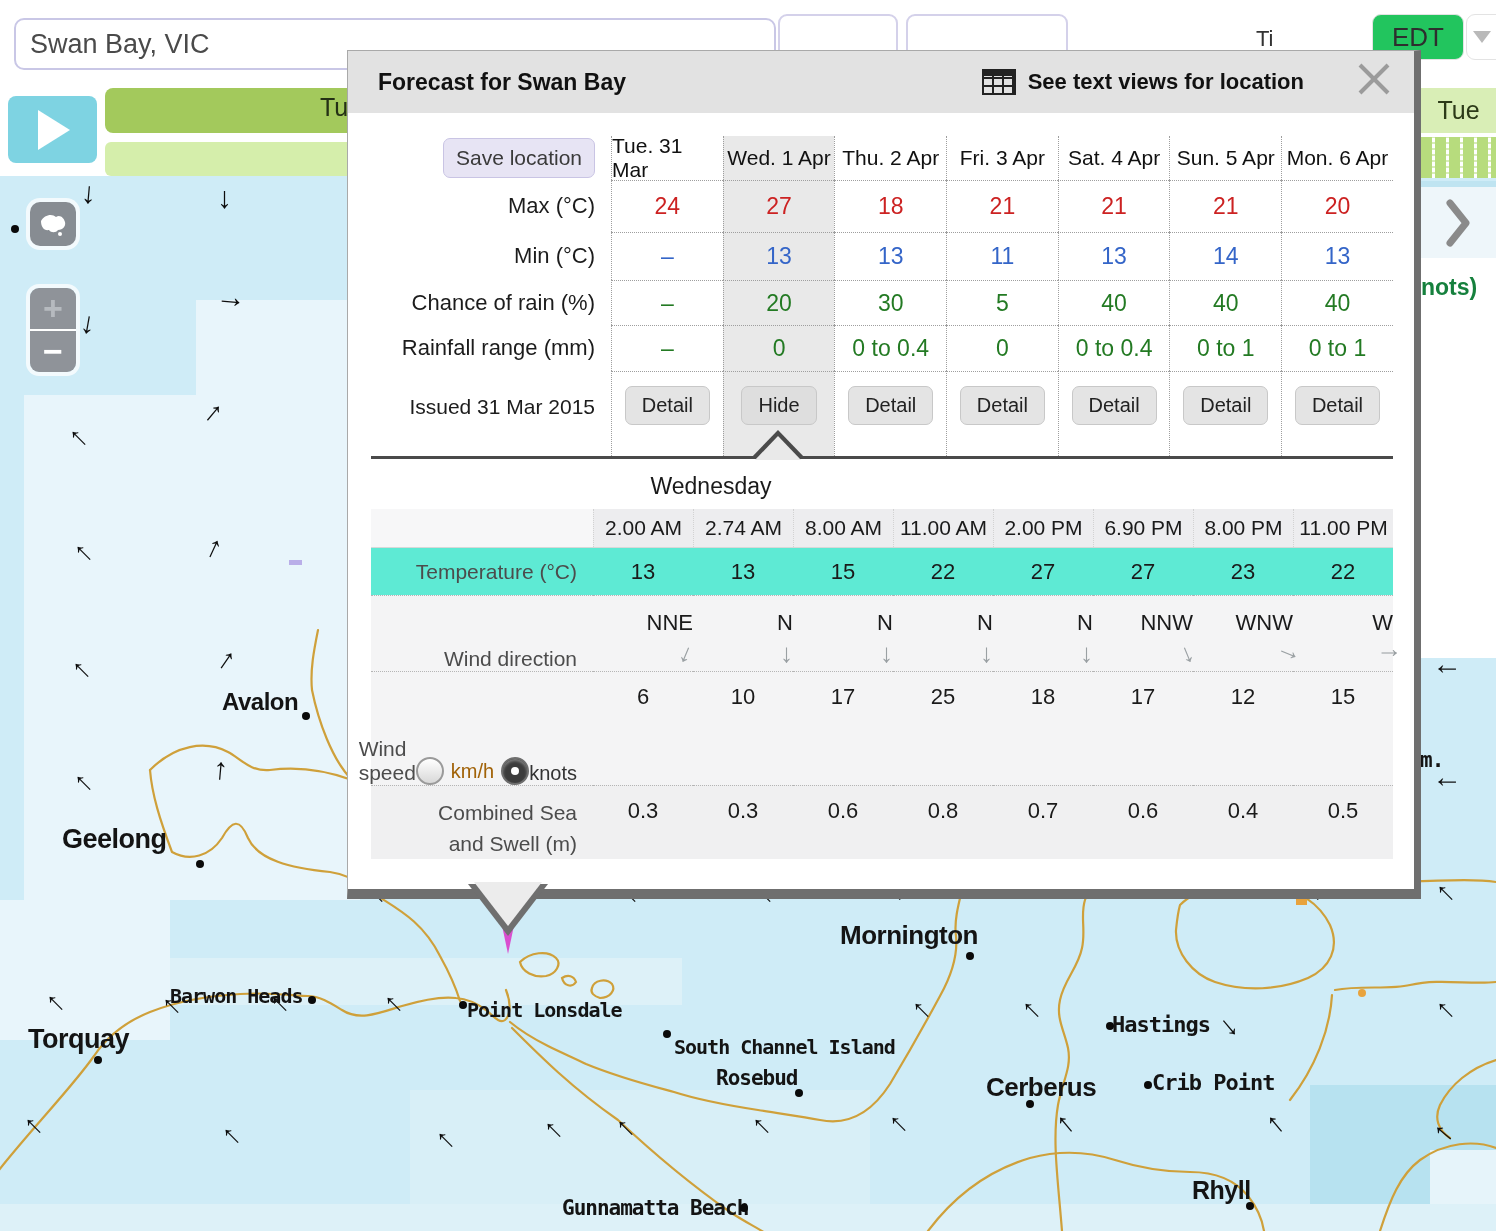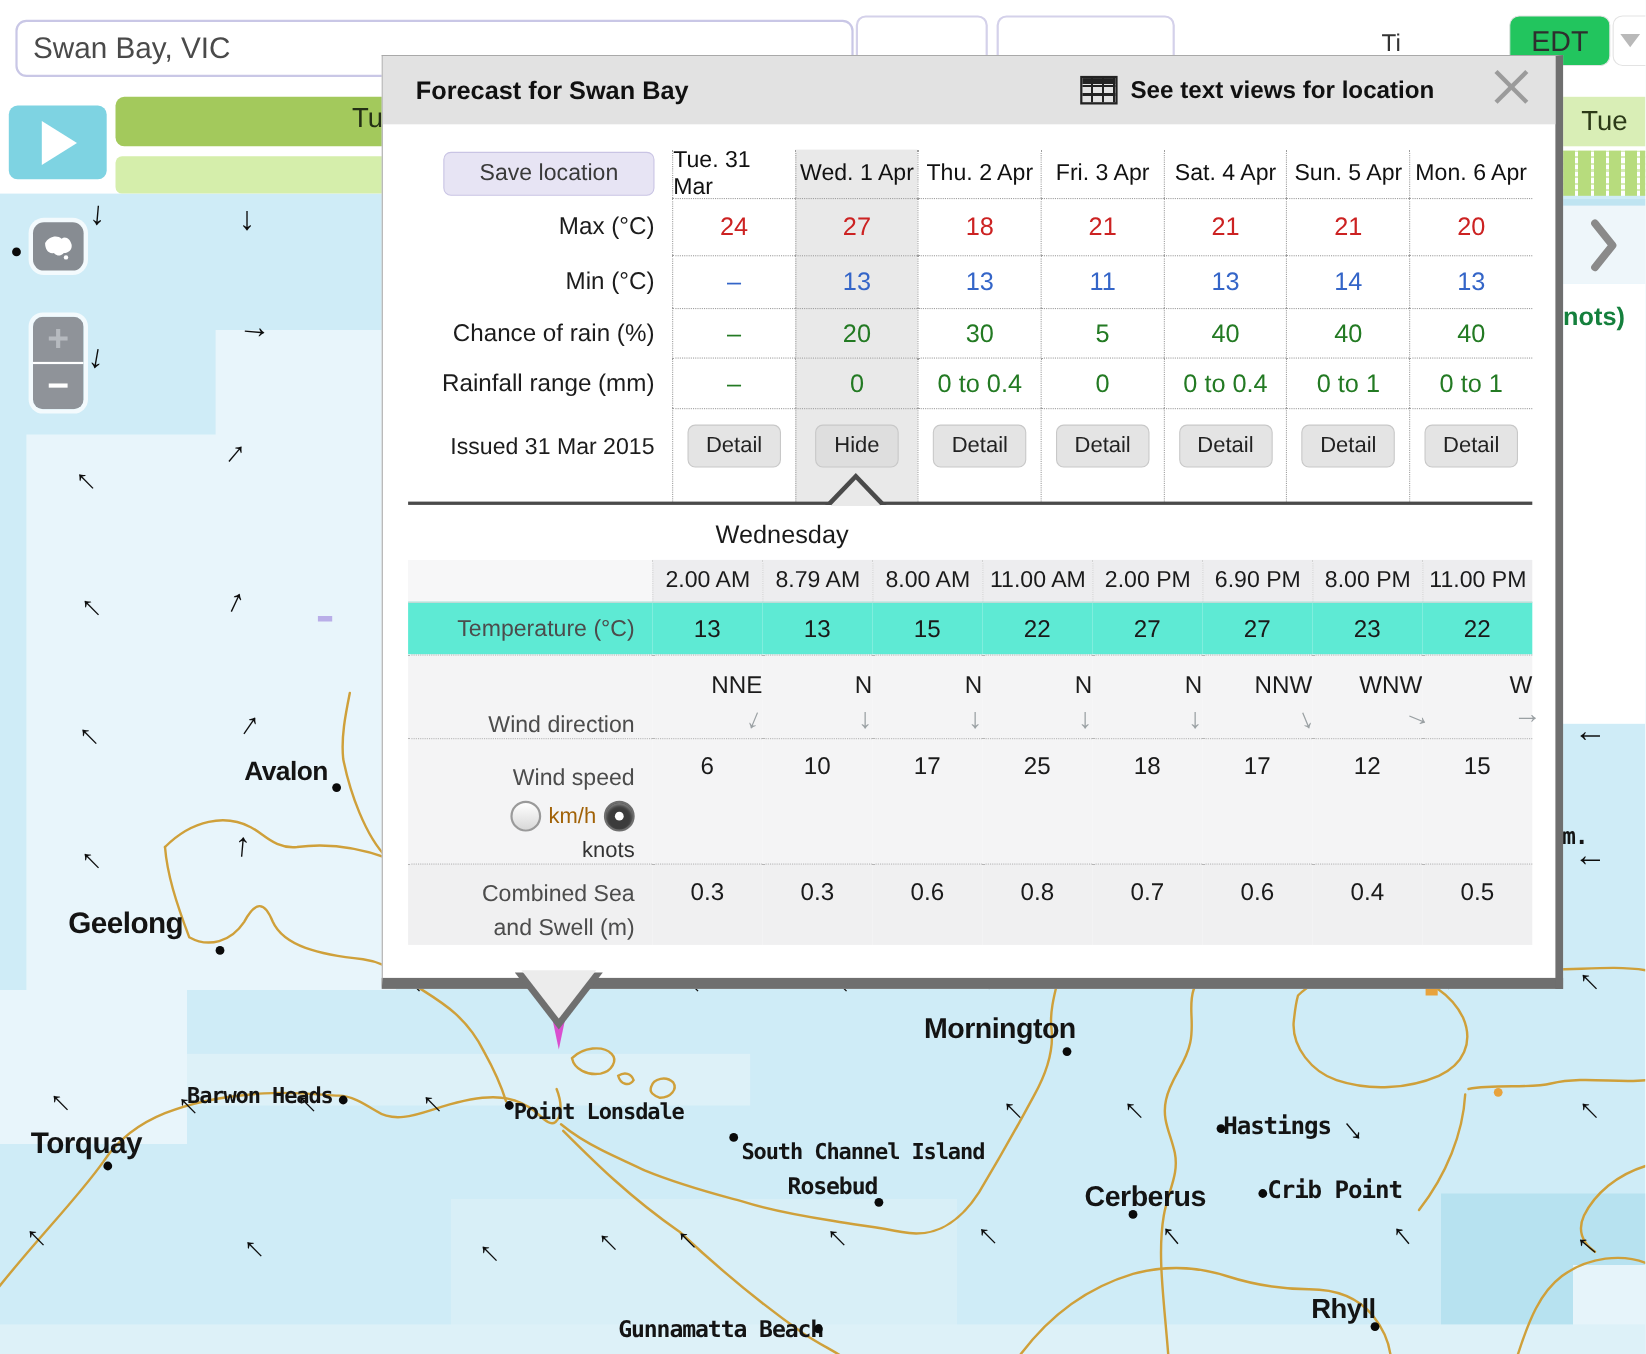--- a/index.html
+++ b/index.html
@@ -67,29 +67,29 @@
   .hcell{display:flex;justify-content:center;font-size:22px;color:#1a1a1a;}
   .h-head{background:#ededef;align-items:center;font-size:21px;border-left:1px dotted #d2d2d2;}
   .h-headlab{background:#f7f7f8;border-left:none;}
   .h-temp{background:#5eead4;border-top:1px solid #d8d8d8;align-items:center;}
   .h-dir{background:#f4f4f5;border-top:1px dotted #b5b5b5;flex-direction:column;align-items:flex-end;padding-top:8px;}
   .h-speed{background:#f4f4f5;border-top:1px dotted #b5b5b5;align-items:flex-start;padding-top:12px;}
   .h-sea{background:#f0f0f1;border-top:1px dotted #b5b5b5;align-items:flex-start;padding-top:12px;}
   .hlabel{justify-content:flex-end;padding-right:16px;color:#4c4c4c;font-size:21px;}
   .h-dirlab{flex-direction:column;align-items:flex-end;padding-top:12px;}
   .h-sealab{flex-direction:column;align-items:flex-end;line-height:31px;}
-  .h-speedlab{flex-direction:column;align-items:flex-end;padding-right:16px;padding-top:10px;}
+  .h-speedlab{flex-direction:row;align-items:flex-end;padding-right:16px;padding-top:10px;}
   .radio-row{display:flex;align-items:center;gap:7px;margin-top:8px;}
   .radio-off{width:28px;height:28px;border-radius:50%;border:2px solid #9a9a9a;background:linear-gradient(#ffffff,#d8d8d8);box-sizing:border-box;}
   .radio-on{position:relative;width:28px;height:28px;border-radius:50%;background:#3c3c3c;border:2px solid #6e6e6e;box-sizing:border-box;box-shadow:inset 0 2px 3px rgba(255,255,255,.35);}
   .radio-on::after{content:"";position:absolute;left:8px;top:8px;width:8px;height:8px;border-radius:50%;background:#fff;}
   .unit-txt{font-size:20px;color:#a16207;}
   .knots-txt{margin-top:6px;font-size:20px;color:#333;}
   .dir-arrow{font-size:26px;font-weight:bold;color:#9aa0a3;margin-top:4px;line-height:1;}
-  .save-btn{font-family:inherit;font-size:21px;color:#3a3a3a;background:#e7e4f4;border:1px solid #c9c4e4;border-radius:7px;width:192px;height:40px;margin:0 0 0 8px;cursor:pointer;}
+  .save-btn{font-family:inherit;font-size:21px;color:#3a3a3a;background:#e7e4f4;border:1px solid #c9c4e4;border-radius:7px;width:152px;height:40px;margin:0 0 0 8px;cursor:pointer;}
   .corner-cell{display:flex;align-items:center;}
 
   
   .ptr-out{position:absolute;left:468px;top:884px;width:0;height:0;border-left:40px solid transparent;border-right:40px solid transparent;border-top:52px solid #6f6f6f;z-index:60;}
   .ptr-in{position:absolute;left:474px;top:882px;width:0;height:0;border-left:34px solid transparent;border-right:34px solid transparent;border-top:44px solid #ececec;z-index:61;}
   .pin{position:absolute;left:500px;top:916px;width:0;height:0;border-left:8px solid transparent;border-right:8px solid transparent;border-top:38px solid #d94ecf;z-index:40;}
 
   
   .aus-btn{position:absolute;left:30px;top:202px;width:46px;height:44px;background:#878c92;border-radius:10px;box-shadow:0 0 0 4px rgba(255,255,255,.75);display:flex;align-items:center;justify-content:center;}
   .zoom-ctl{position:absolute;left:30px;top:288px;width:46px;height:84px;border-radius:9px;overflow:hidden;box-shadow:0 0 0 4px rgba(255,255,255,.75);}
@@ -331,21 +331,21 @@
           <button class="detail-btn">Detail</button>
         </div>
       </div>
     <div class="divider"></div>
     <div class="notch-out"></div>
     <div class="notch-in"></div>
     <div class="wed-title">Wednesday</div>
     <div class="hourly">
         <div class="hcell h-head h-headlab"></div>
         <div class="hcell h-head">2.00 AM</div>
-        <div class="hcell h-head">8.79 AM</div>
+        <div class="hcell h-head">2.74 AM</div>
         <div class="hcell h-head">8.00 AM</div>
         <div class="hcell h-head">11.00 AM</div>
         <div class="hcell h-head">2.00 PM</div>
         <div class="hcell h-head">6.90 PM</div>
         <div class="hcell h-head">8.00 PM</div>
         <div class="hcell h-head">11.00 PM</div>
         <div class="hcell h-temp hlabel">Temperature (°C)</div>
         <div class="hcell h-temp">13</div>
         <div class="hcell h-temp">13</div>
         <div class="hcell h-temp">15</div>

